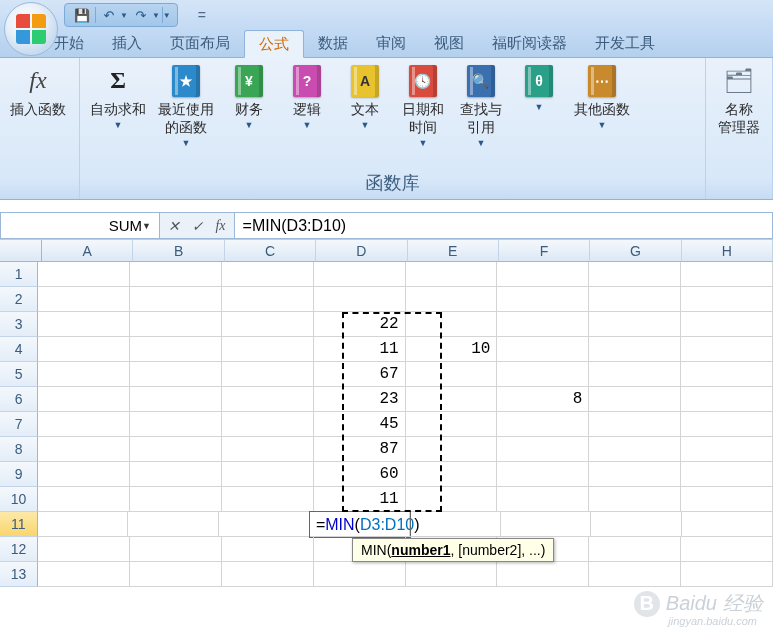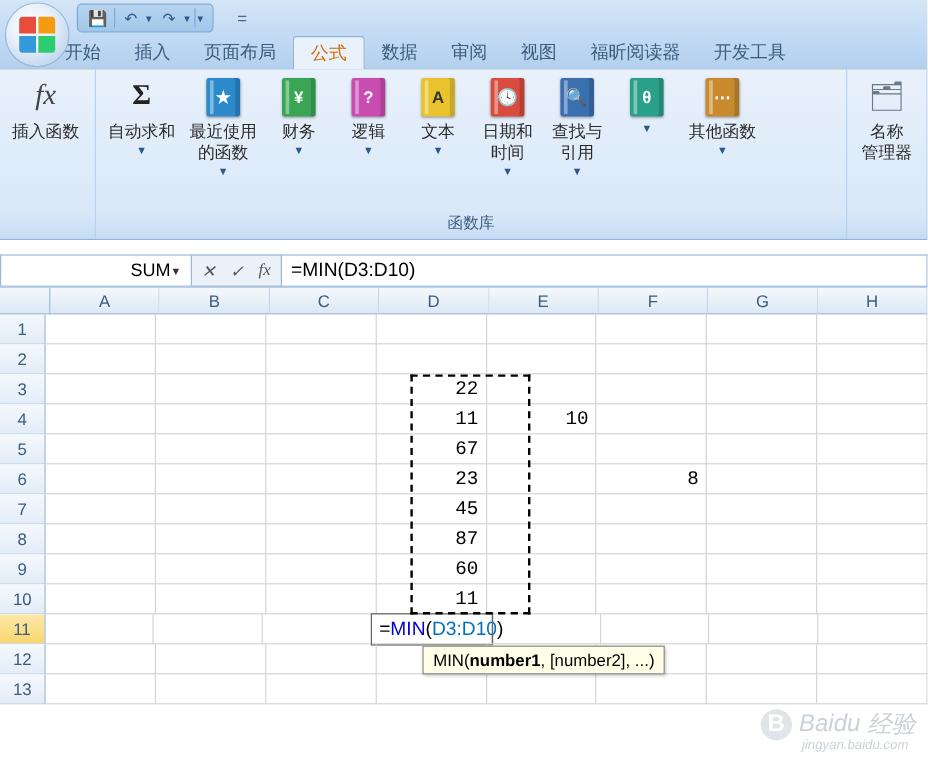--- a/index.html
+++ b/index.html
@@ -21,21 +21,21 @@
 
 
 .tabstrip { height: 28px; background: linear-gradient(#c3daf4, #b3d0ed); display: flex; padding-left: 40px; border-bottom: 1px solid #8fb3db; }
 .tab { padding: 4px 14px 4px; font-size: 15px; color: #3b5c7e; cursor: pointer; }
 .tab.active { background: #e9f1fb; border: 1px solid #8fb3db; border-bottom: 1px solid #e9f1fb; border-radius: 3px 3px 0 0; margin-bottom: -1px; color: #d06a00; }
 
 
 .ribbon { height: 142px; background: linear-gradient(#e9f1fb, #d8e8f9 85%, #c6dcf3); border-bottom: 1px solid #8fb3db; display: flex; }
 .group { border-right: 1px solid #b9d3ee; display: flex; flex-direction: column; padding: 4px 6px 0; }
 .group-body { flex: 1; display: flex; align-items: flex-start; gap: 4px; }
-.group-label { text-align: center; font-size: 13px; color: #3b5c7e; padding: 2px 0 4px; }
+.group-label { text-align: center; font-size: 18px; color: #3b5c7e; padding: 2px 0 4px; }
 .rbtn { display: flex; flex-direction: column; align-items: center; justify-content: flex-start; padding: 2px 4px; min-width: 54px; font-size: 14px; color: #2b2b2b; text-align: center; line-height: 1.3; cursor: pointer; border-radius: 3px; }
 .ricon { width: 34px; height: 34px; margin-bottom: 2px; display: flex; align-items: center; justify-content: center; font-size: 24px; }
 .drop-arrow { font-size: 9px; color: #2b5a8a; margin-top: 2px; }
 
 
 .book { width: 28px; height: 32px; border-radius: 2px; position: relative; box-shadow: inset -4px 0 0 rgba(0,0,0,0.15), 0 1px 2px rgba(0,0,0,0.3); display: flex; align-items: center; justify-content: center; font-size: 14px; color: #fff; font-weight: bold; }
 .book::after { content: ""; position: absolute; left: 3px; top: 2px; width: 3px; height: 28px; background: rgba(255,255,255,0.4); }
 
 
 .fbar-row { height: 28px; display: flex; border-bottom: 1px solid #b9cfe6; margin-top: 12px; }
@@ -57,21 +57,21 @@
 .cell { width: 100px; border-right: 1px solid #d4d4d4; border-bottom: 1px solid #d4d4d4; text-align: right; padding: 0 6px; font-family: SimSun, "Courier New", monospace; font-size: 16px; line-height: 25px; position: relative; }
 .cell.editing { text-align: left; }
 .cell.editing .ftxt-func { color: #0000cc; }
 .cell.editing .ftxt-ref { color: #0070c0; }
 
 
 .ants { position: absolute; border: 2px dashed #000; pointer-events: none; }
 
 
 .tooltip { position: absolute; background: #ffffe8; border: 1px solid #888; padding: 3px 8px; font-size: 14px; font-family: Arial, sans-serif; box-shadow: 1px 1px 3px rgba(0,0,0,0.3); white-space: nowrap; }
-.tooltip b { font-weight: bold; }
+.tooltip b { font-weight: bold; text-decoration: underline; }
 
 
 .watermark { position: absolute; right: 10px; bottom: 18px; color: rgba(180,190,200,0.7); font-size: 20px; font-style: italic; display: flex; align-items: center; gap: 6px; pointer-events: none; }
 .watermark .sub { font-size: 11px; position: absolute; right: 6px; bottom: -10px; }
 .bdot { width: 26px; height: 26px; border-radius: 50%; background: rgba(180,190,200,0.4); display: flex; align-items: center; justify-content: center; color: #fff; font-weight: bold; font-style: normal; }
 </style>
 </head>
 <body>
 
 <div class="titlebar">

